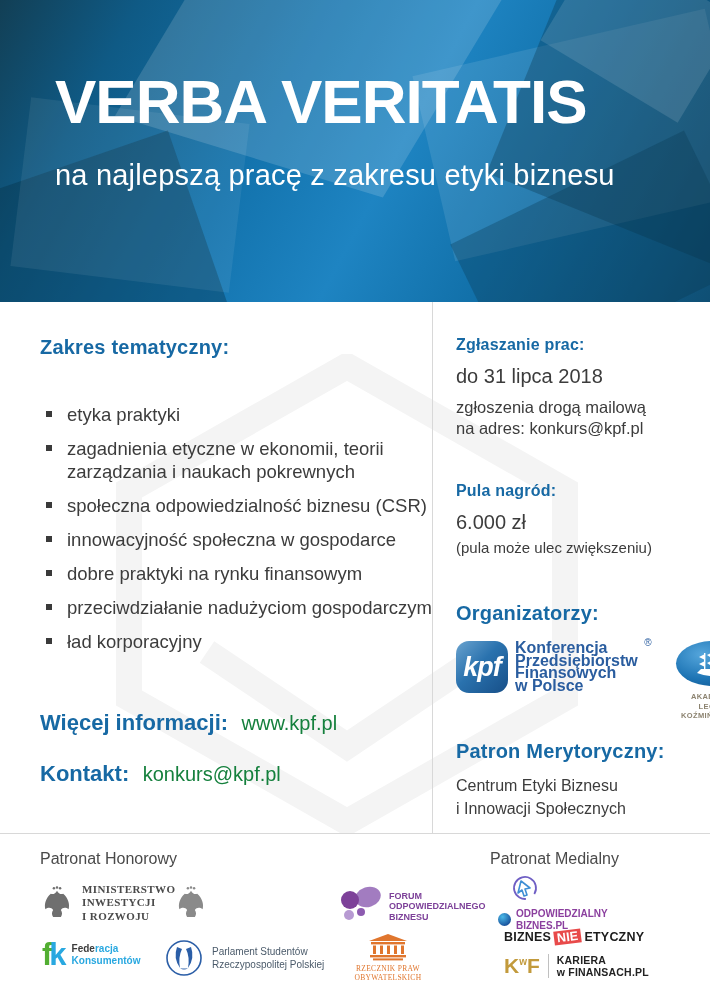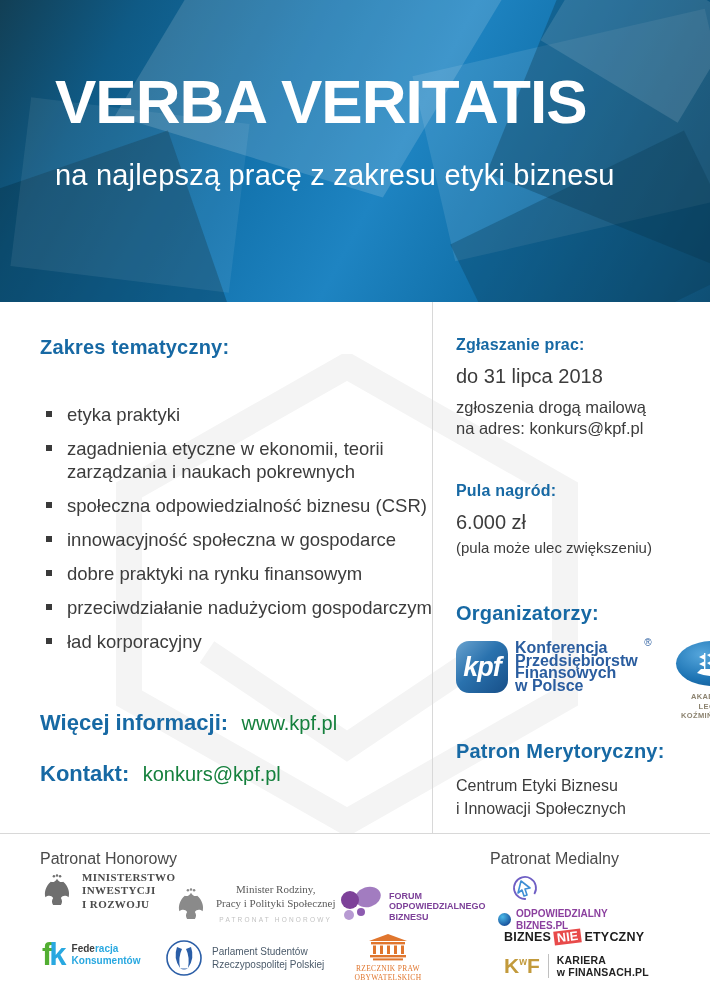--- a/index.html
+++ b/index.html
@@ -65,21 +65,21 @@
                  background:radial-gradient(ellipse at 35% 30%, #55a6dc 0%, #1d74b4 55%, #0d4f86 100%);
                  display:flex; align-items:center; justify-content:center; }
   .alk-name { margin-top:6px; font-size:7.5px; color:#8c8370; letter-spacing:0.4px; line-height:9.5px; font-weight:700; }
 
   
   .footer { position:absolute; left:0; top:833px; width:710px; height:168px; background:#ffffff; border-top:1px solid #d8d8d8; }
   .pat-label { position:absolute; top:16px; font-size:16px; color:#4a4a4a; }
   .pat-hon { left:40px; } .pat-med { left:490px; }
 
   .flogo { position:absolute; display:flex; align-items:center; }
-  .ministry1 { left:40px; top:36px; }
+  .ministry1 { left:40px; top:48px; }
   .ministry2 { left:174px; top:48px; }
   .min-text { margin-left:8px; font-family:"Liberation Serif","DejaVu Serif",serif; font-size:11px; color:#4a4a4a; line-height:13.5px; letter-spacing:0.4px; font-weight:600; }
   .min2-text { margin-left:8px; font-family:"Liberation Serif","DejaVu Serif",serif; font-size:11px; color:#5a5a5a; line-height:14px; text-align:center; }
   .min2-sub { font-size:6.5px; letter-spacing:2.2px; color:#c2c2c2; margin-top:3px; font-family:"Liberation Sans",sans-serif; }
 
   .fob { left:338px; top:50px; align-items:flex-end; }
   .fob-text { margin-left:5px; font-size:9px; font-weight:700; color:#7d4199; line-height:10.5px; margin-bottom:2px; }
 
   .fk { left:42px; top:106px; }
   .fk-letters { font-size:31px; font-weight:800; letter-spacing:-3px; line-height:30px; }
@@ -235,25 +235,20 @@
       </div>
     </div>
 
     <div class="flogo ministry2">
       <svg width="34" height="42" viewBox="0 0 44 46">
         <circle cx="18" cy="4" r="1.6" fill="#8a8a8a"></circle>
           <circle cx="22" cy="3" r="1.6" fill="#8a8a8a"></circle>
           <circle cx="26" cy="4" r="1.6" fill="#8a8a8a"></circle>
         <path d="M22,7 C20,11 17,12 14,11 C8,16 5,24 7,31 C11,28 15,29 17,32 C15,35 15,38 17,41 L27,41 C29,38 29,35 27,32 C29,29 33,28 37,31 C39,24 36,16 30,11 C27,12 24,11 22,7 Z" fill="#8a8a8a"></path>
       </svg>
-      <div class="min2-text">
-        <div>Minister Rodziny,</div>
-        <div>Pracy i Polityki Społecznej</div>
-        <div class="min2-sub">PATRONAT HONOROWY</div>
-      </div>
     </div>
 
     <div class="flogo fob">
       <svg width="46" height="40" viewBox="0 0 46 40">
         <ellipse cx="30" cy="13" rx="13" ry="10" fill="#a27cc0" transform="rotate(-18 30 13)"></ellipse>
         <circle cx="12" cy="16" r="9" fill="#7d4199"></circle>
         <circle cx="11" cy="31" r="5" fill="#b79ad2"></circle>
         <circle cx="23" cy="28" r="4" fill="#8d5bb0"></circle>
       </svg>
       <div class="fob-text">

